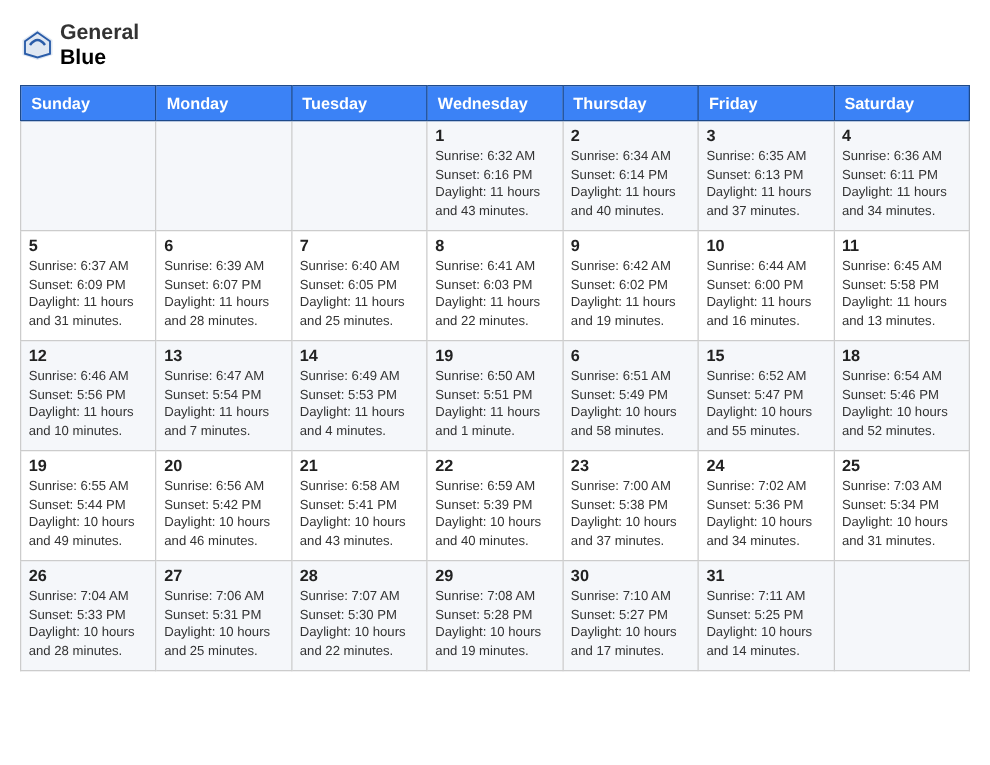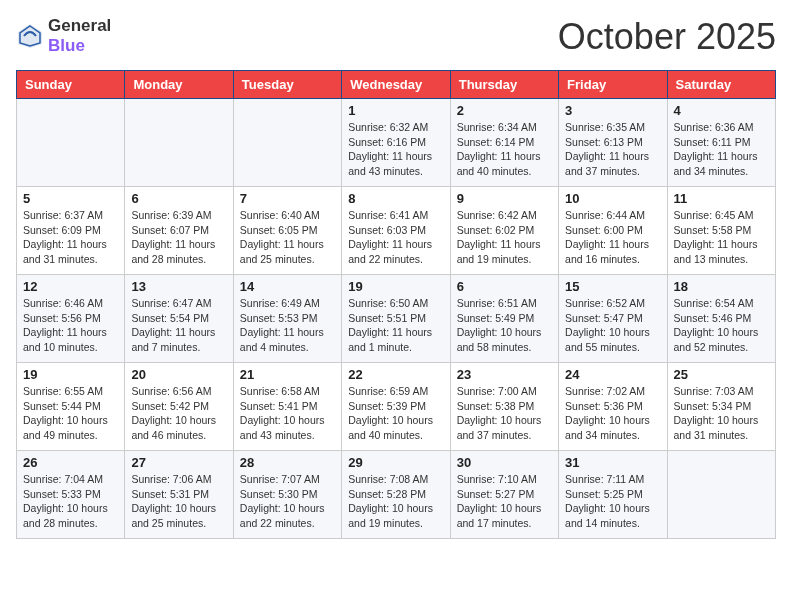--- a/index.html
+++ b/index.html
@@ -38,21 +38,21 @@
     .location {
       font-size: 15px;
       color: #555;
     }
     .calendar {
       width: 100%;
       border-collapse: collapse;
       border: 1px solid #ccc;
     }
     .calendar th {
-      background: #ef4444;
+      background: #3b82f6;
       color: #fff;
       text-align: left;
       padding: 6px 8px;
       font-size: 13px;
       font-weight: bold;
       border: 1px solid #1e4a8a;
     }
     .calendar td {
       width: 108px;
       vertical-align: top;
@@ -93,26 +93,25 @@
     <svg class="logo-icon" viewBox="0 0 28 28" xmlns="http://www.w3.org/2000/svg">
       <polygon points="14,2 26,10 26,22 14,26 2,22 2,10" fill="#2a5ca8" opacity="0.15"></polygon>
       <polygon points="14,4 24,11 24,21 14,24 4,21 4,11" fill="none" stroke="#2a5ca8" stroke-width="1.5"></polygon>
       <path d="M8,14 Q14,6 20,14" fill="none" stroke="#2a5ca8" stroke-width="2"></path>
     </svg>
     <div>
       <div style="display:flex; gap:0;">
         <span class="logo-general" style="font-size:17px;font-weight:bold;color:#333;">General</span>
       </div>
       <div>
-        <span class="logo-blue" style="font-size:17px;font-weight:bold;color:#8b5cf6;">Blue</span>
+        <span class="logo-blue" style="font-size:17px;font-weight:bold;color:#000000;">Blue</span>
       </div>
     </div>
   </div>
   <div class="title-block">
-    <div class="month-title">October 2025</div>
   </div>
 </div>
 
 <table class="calendar">
   <thead>
     <tr>
     <th>Sunday</th>
         <th>Monday</th>
         <th>Tuesday</th>
         <th>Wednesday</th>

